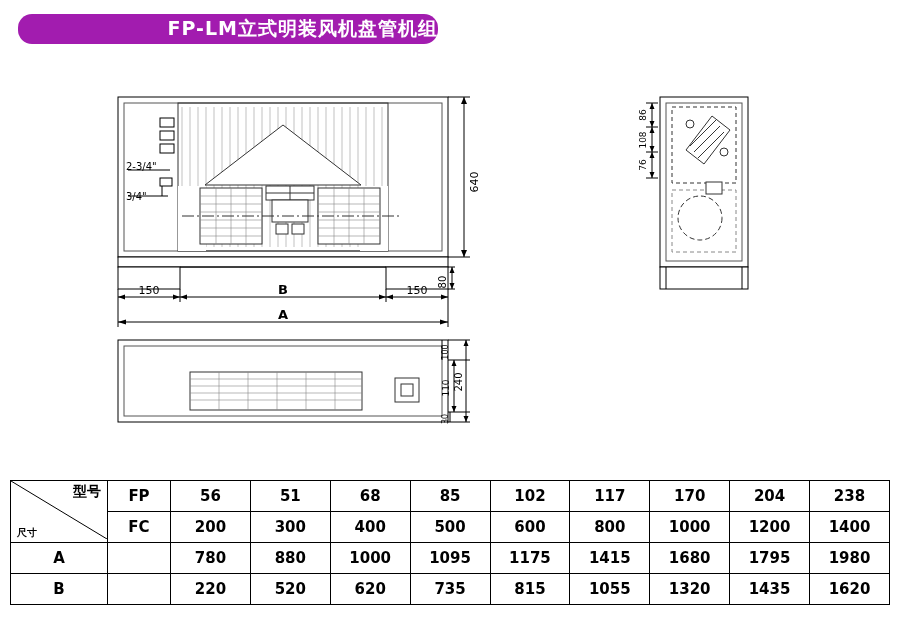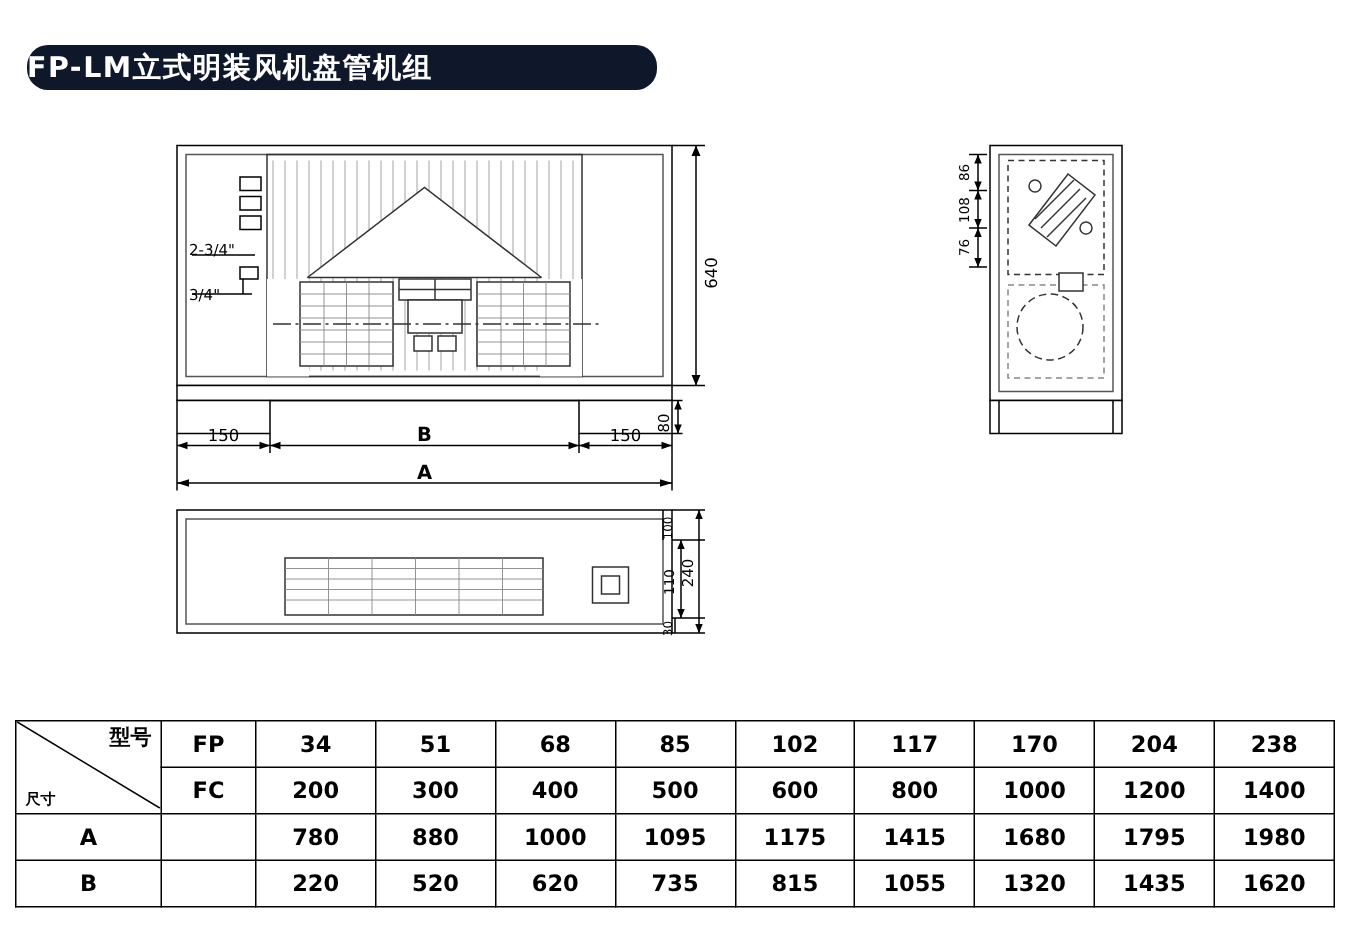--- a/index.html
+++ b/index.html
@@ -7,23 +7,23 @@
     width:900px;height:628px;
     background:#ffffff;
     font-family:"Liberation Sans", sans-serif;
     color:#000;
     position:relative;
     overflow:hidden;
   }
   .title-bar{
     position:absolute;left:18px;top:14px;
     width:420px;height:30px;
-    background:#0f172a;
+    background:#a21caf;
     border-radius:14px;
-    display:flex;align-items:center;justify-content:flex-start;margin-top:16px;
+    display:flex;align-items:center;justify-content:flex-end;
   }
   .title-bar .t{
     color:#fff;font-size:19px;font-weight:bold;letter-spacing:1px;
     font-family:"DejaVu Sans", sans-serif;
   }
   .drawing{position:absolute;left:0;top:0;width:900px;height:470px;}
   
   .spec-table{
     position:absolute;left:10px;top:480px;
     width:880px;
@@ -285,21 +285,21 @@
   <tbody>
     <tr>
       <td class="lbl corner-cell" rowspan="2">
         <svg width="96" height="58">
           <line x1="0" y1="0" x2="96" y2="58" stroke="#000" stroke-width="1"></line>
         </svg>
         <span class="cn-top">型号</span>
         <span class="cn-bot">尺寸</span>
       </td>
       <td class="code">FP</td>
-      <td>34</td>
+      <td>56</td>
       <td>51</td>
       <td>68</td>
       <td>85</td>
       <td>102</td>
       <td>117</td>
       <td>170</td>
       <td>204</td>
       <td>238</td>
     </tr>
     <tr>

